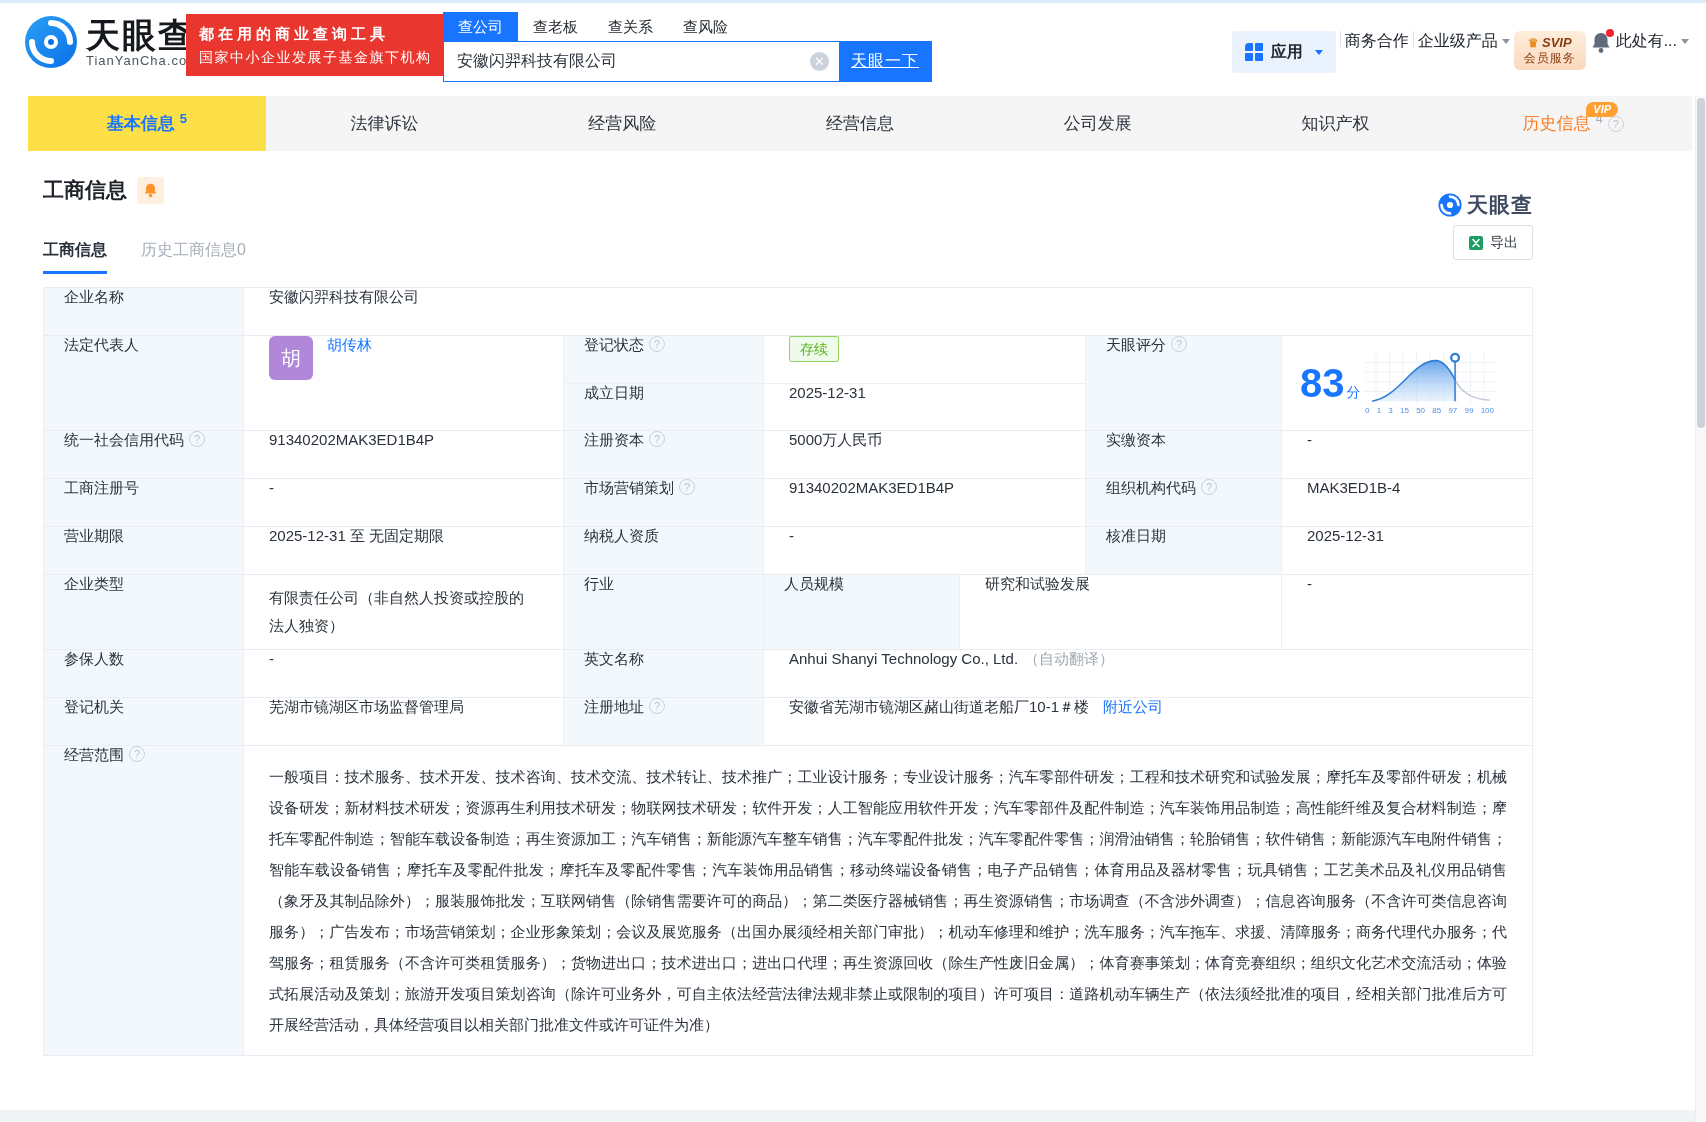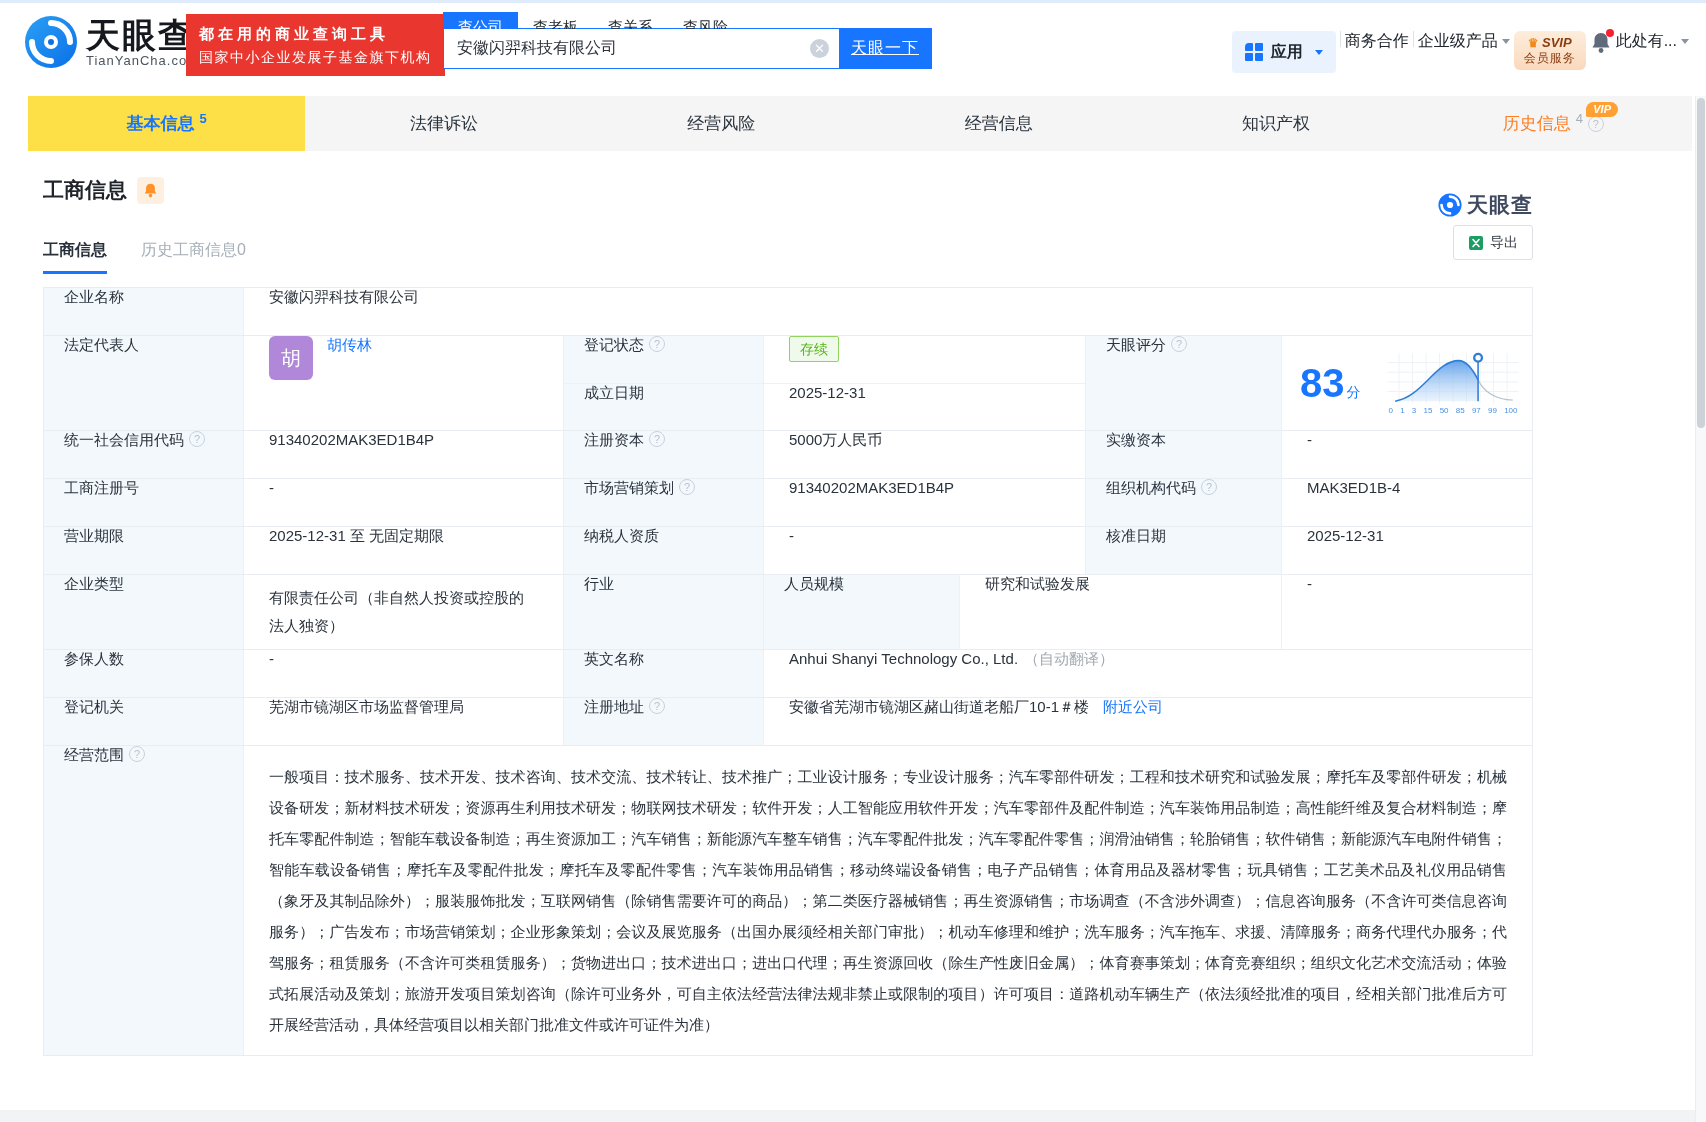--- a/index.html
+++ b/index.html
@@ -11,21 +11,21 @@
   .header { position:absolute; top:3px; left:0; right:0; height:93px; background:#fff; }
   .logo { position:absolute; left:24px; top:12px; display:flex; align-items:center; gap:8px; }
   .logo-text .cn { font-size:34px; font-weight:bold; color:#15181d; letter-spacing:2px; line-height:36px; }
   .logo-text .en { font-size:13px; color:#4a5560; letter-spacing:1px; }
   .promo { position:absolute; left:186px; top:11px; background:#e9362f; color:#fff; padding:8px 13px; }
   .promo .l1 { font-size:15px; font-weight:bold; letter-spacing:4px; line-height:24px; }
   .promo .l2 { font-size:14px; letter-spacing:1.5px; line-height:22px; }
 
   .search { position:absolute; left:443px; top:9px; width:489px; }
   .search-tabs { display:flex; }
-  .search-tab { padding:0 15px; height:16px; line-height:29px; font-size:15px; color:#242a31; cursor:pointer; }
+  .search-tab { padding:0 15px; height:29px; line-height:29px; font-size:15px; color:#242a31; cursor:pointer; }
   .search-tab.active { background:#1775ff; color:#fff; }
   .search-box { display:flex; border:1px solid #1775ff; height:41px; background:#fff; }
   .search-box input { flex:1; border:none; outline:none; font-size:16px; padding-left:13px; color:#2a323c; font-family:"Liberation Sans",sans-serif; }
   .clear-btn { width:19px; height:19px; border-radius:50%; background:#ccd2dc; color:#fff; font-size:13px; line-height:19px; text-align:center; align-self:center; margin-right:10px; cursor:pointer; }
   .search-go { width:92px; background:#1775ff; color:#fff; font-size:16px; border:none; cursor:pointer; letter-spacing:1px;text-decoration:underline; }
 
   .hnav { position:absolute; right:17px; top:28px; height:44px; display:flex; align-items:flex-start; gap:4px; }
   .apps-box { background:#e9f2fd; border-radius:4px; height:42px; display:flex; align-items:center; padding:0 13px; gap:8px; cursor:pointer; }
   .apps-grid { width:18px; height:18px; display:grid; grid-template-columns:8px 8px; grid-template-rows:8px 8px; gap:2px; }
   .apps-grid i { background:#1775ff; border-radius:1px; }
@@ -79,21 +79,21 @@
   .dash { color:#2a323c; }
   .link { color:#1775ff; cursor:pointer; }
   .grey-note { color:#a0a8b0; margin-left:6px; }
   .badge-green { background:#f0faeb; border:1px solid #8fd460; color:#52b517; font-size:14px; padding:3px 10px; border-radius:2px; line-height:18px; }
   .avatar { width:44px; height:44px; border-radius:6px; background:#b187d9; color:#fff; font-size:20px; display:flex; align-items:center; justify-content:center; margin-right:14px; }
   .midblock { width:522px; display:flex; flex-direction:column; border-right:1px solid #edf1f5; }
   .midrow { display:flex; flex:1; }
   .midrow:first-child { border-bottom:1px solid #edf1f5; }
   .midrow .lbl { width:200px; border-right:1px solid #edf1f5; }
   .midrow .val { flex:1; }
-  .score-cell { display:flex; align-items:center; justify-content:space-between; padding:0 10px 0 18px; }
+  .score-cell { display:flex; align-items:center; justify-content:flex-start; padding:0 10px 0 18px; }
   .score-num { font-size:40px; font-weight:bold; color:#1775ff; line-height:40px; }
   .score-unit { font-size:14px; color:#1775ff; margin-left:2px; }
   .chart { display:flex; flex-direction:column; align-items:center; }
   .axis { font-size:8px; color:#4a90e2; letter-spacing:0; word-spacing:5px; margin-top:1px; white-space:nowrap; }
   .scope-val { padding:15px 25px; line-height:31px; text-align:justify; display:block; }
 
   .bottom-strip { position:absolute; left:0; right:0; bottom:0; height:12px; background:#f2f3f5; }
   .scrollbar { position:absolute; right:0; top:96px; bottom:0; width:11px; background:#f7f8f9; border-left:1px solid #ededee; }
   .scrollthumb { position:absolute; top:2px; left:1px; width:8px; height:330px; background:#cdd2d9; border-radius:4px; }
 </style>
@@ -178,20 +178,23 @@
       <span class="cnt">5</span>
     </div>
   <div class="ptab">
       <span>法律诉讼</span>
     </div>
   <div class="ptab">
       <span>经营风险</span>
     </div>
   <div class="ptab">
       <span>经营信息</span>
+    </div>
+  <div class="ptab">
+      <span>公司发展</span>
     </div>
   <div class="ptab">
       <span>知识产权</span>
     </div>
   <div class="ptab vip">
     <span class="viptag">VIP</span>
     <span>历史信息</span>
       <span class="cnt grey">4</span>
       <span class="qcircle"></span>
   </div>

